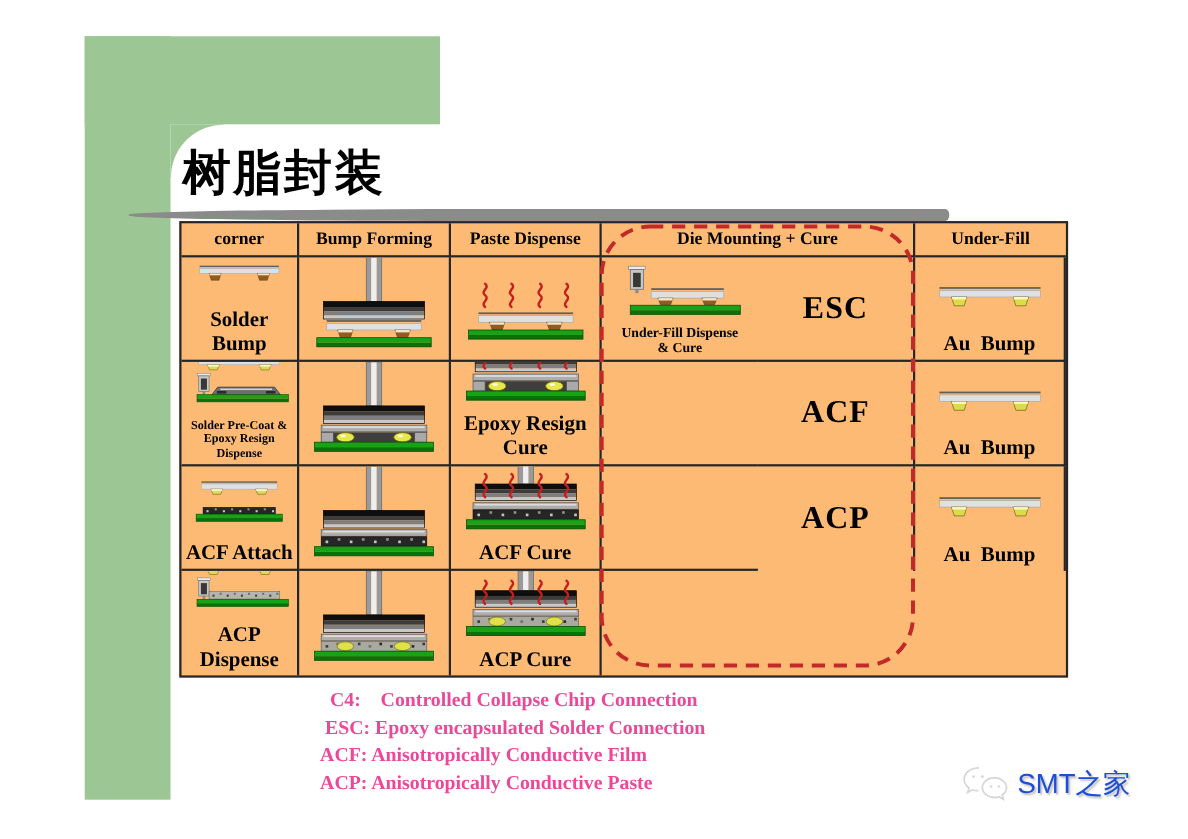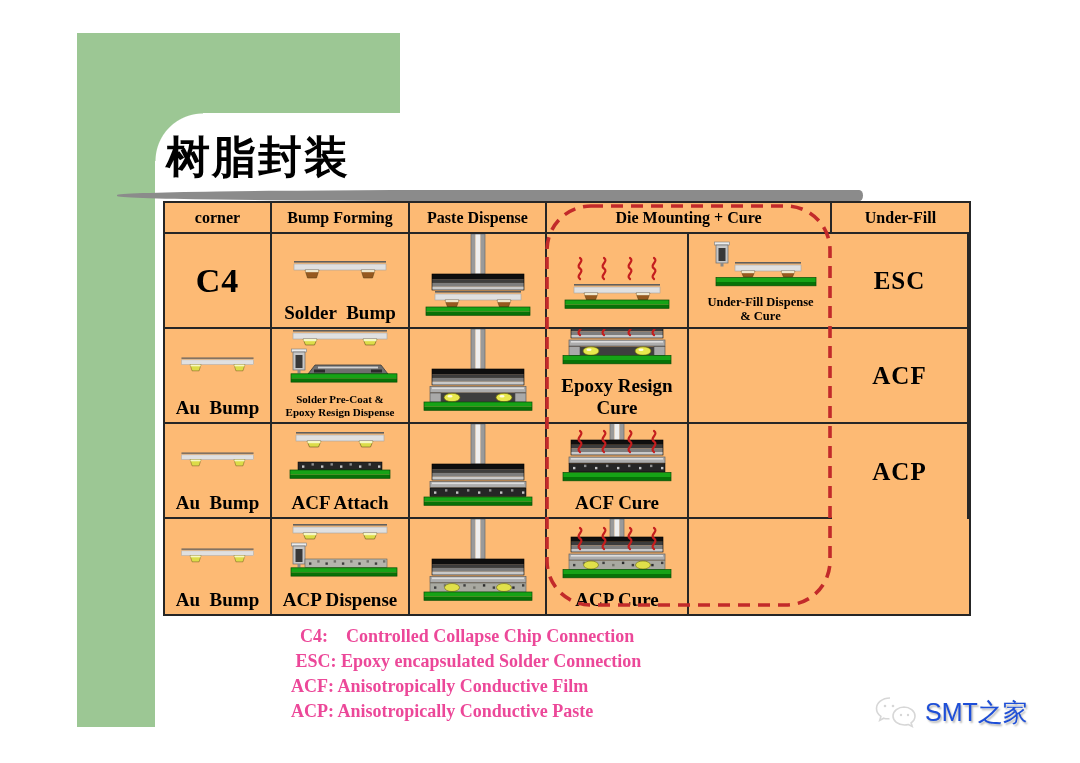--- a/index.html
+++ b/index.html
@@ -12,21 +12,21 @@
          font-weight:900;font-size:44px;letter-spacing:2px;color:#000;}
   .divider{position:absolute;left:117px;top:190px;width:746px;height:11px;
            border-radius:50% 4px 4px 50% / 50% 6px 6px 50%;}
   .ptable{position:absolute;left:163px;top:201px;display:grid;background:#fdba74;
           grid-template-columns:107px 138px 137px 142px 143px 137px;
           grid-template-rows:31px repeat(4,95px);
           border:2.5px solid #262626;z-index:2;}
   .th{display:flex;align-items:center;justify-content:center;
       font-weight:bold;font-size:16px;color:#000;
       border-right:2px solid #262626;border-bottom:2px solid #262626;}
-  .rh{display:flex;align-items:center;justify-content:center;font-weight:bold;font-size:25px;
+  .rh{display:flex;align-items:center;justify-content:center;font-weight:bold;font-size:29px;
       letter-spacing:1px;border-right:2px solid #262626;border-bottom:2px solid #262626;}
   .rh.big{font-size:34px;}
   .td{display:flex;flex-direction:column;align-items:center;justify-content:flex-end;
       border-right:2px solid #262626;border-bottom:2px solid #262626;overflow:hidden;}
   .lastcol{border-right:none!important;}
   .lastrow{border-bottom:none!important;}
   .art{flex:1;width:100%;display:flex;align-items:center;justify-content:center;}
   .art.top{align-items:flex-start;}
   .art svg{display:block;}
   .cap{font-weight:bold;font-size:19px;line-height:1.12;text-align:center;
@@ -50,21 +50,20 @@
 
   <h1 class="title">树脂封装</h1>
   <div class="divider" style="background: rgb(139, 139, 139);"></div>
 
   <div class="ptable" id="ptable">
       <div class="th">corner</div>
       <div class="th">Bump Forming</div>
       <div class="th">Paste Dispense</div>
       <div class="th" style="grid-column: span 2;">Die Mounting + Cure</div>
       <div class="th lastcol">Under-Fill</div>
-      <div class="rh big">C4</div>
       <div class="td">
         <div class="art">
           <svg width="134" height="66" viewBox="0 0 134 66" xmlns="http://www.w3.org/2000/svg">
             <rect x="21" y="26" width="92" height="1.6" fill="#5f5f5f"></rect>
             <rect x="21" y="29" width="92" height="6" fill="#E0E0E0" stroke="#A6A6A6" stroke-width="0.6"></rect>
             <path d="M 32 35 h 14 l -2.5 8 h -9 z" fill="#96591F" stroke="#4e3a10" stroke-width="0.5"></path>
             <rect x="32.5" y="35" width="13" height="2.2" fill="#EFE7CC"></rect>
             <path d="M 88 35 h 14 l -2.5 8 h -9 z" fill="#96591F" stroke="#4e3a10" stroke-width="0.5"></path>
             <rect x="88.5" y="35" width="13" height="2.2" fill="#EFE7CC"></rect>
           </svg>

